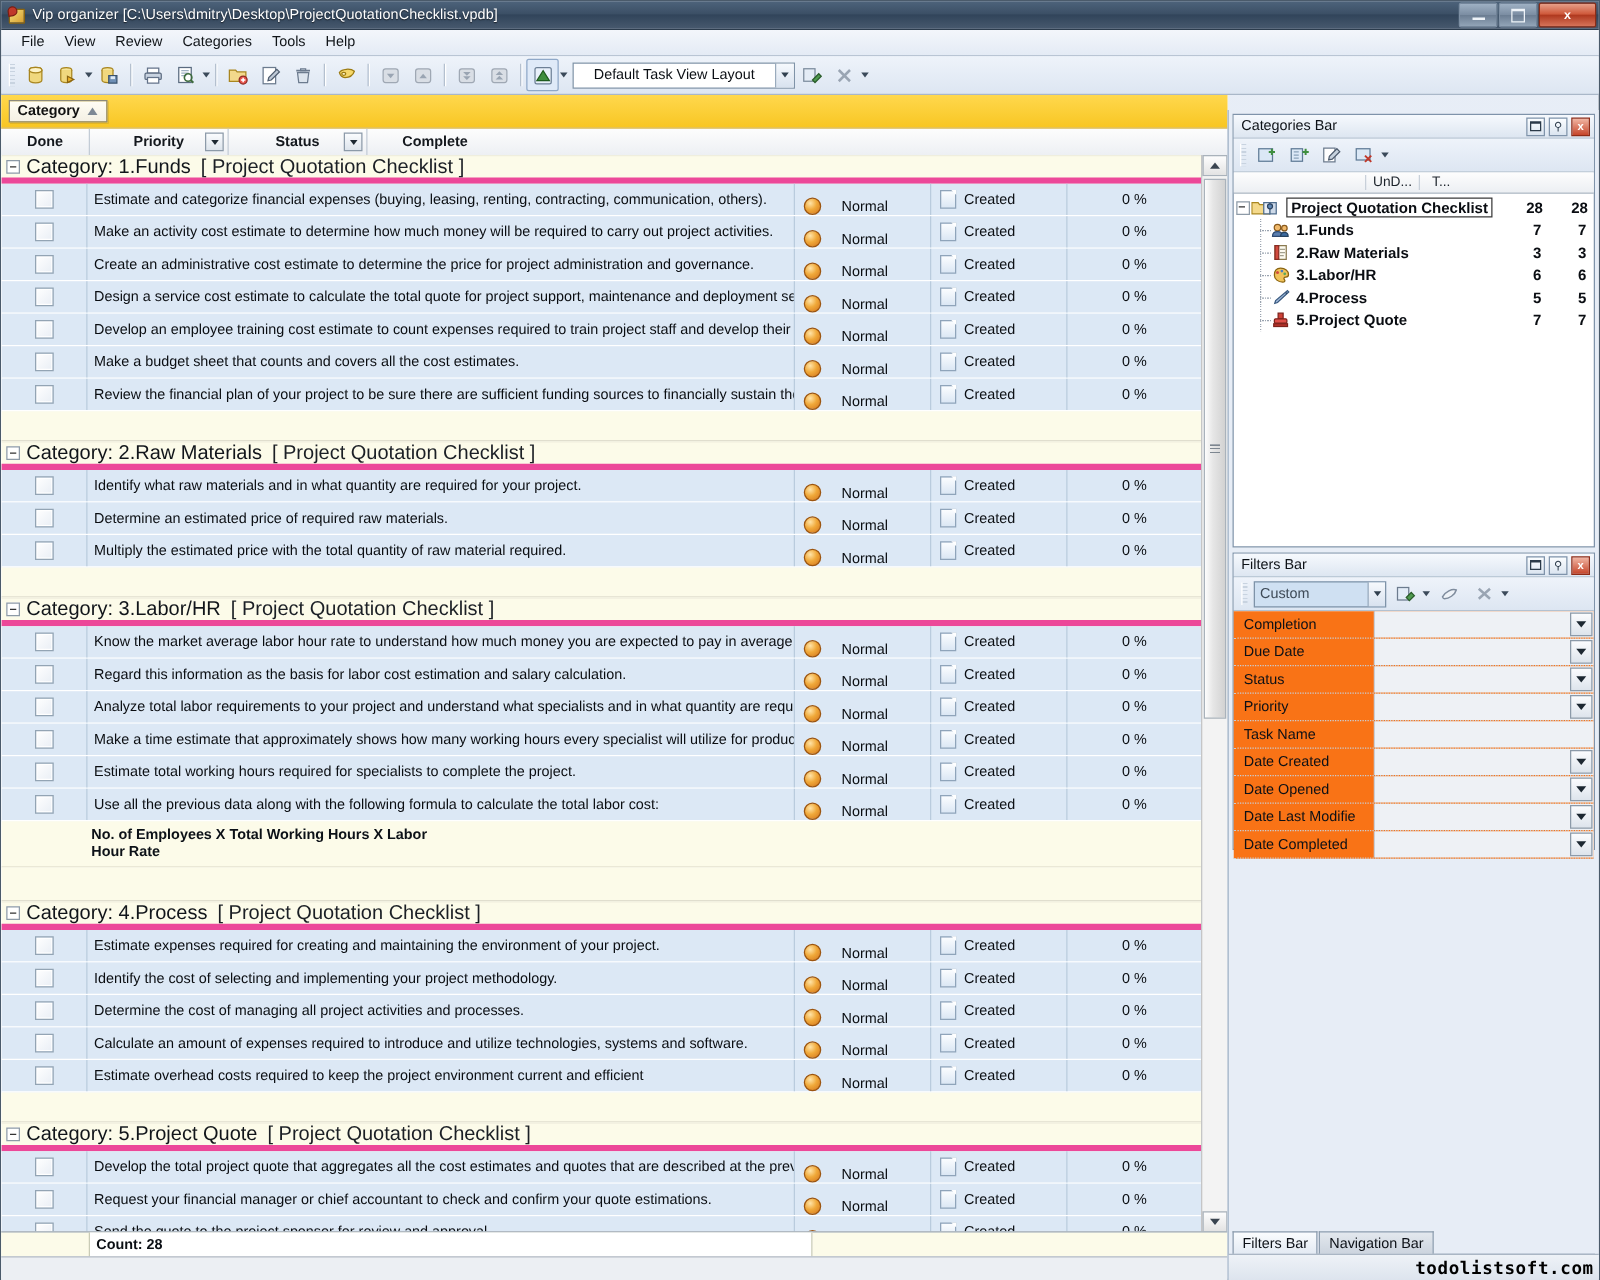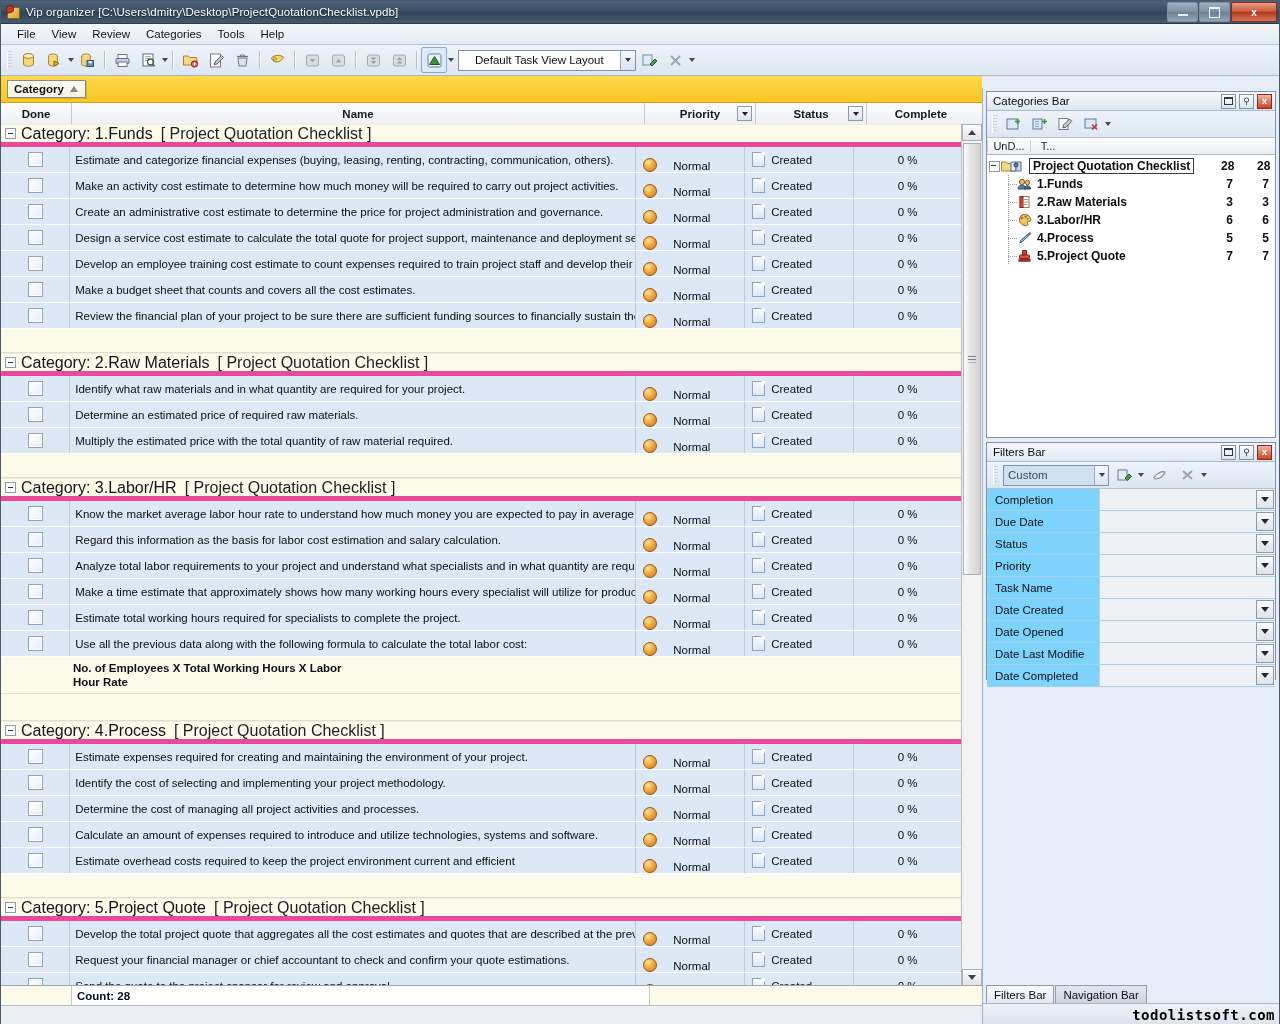--- a/index.html
+++ b/index.html
@@ -183,21 +183,21 @@
   .pbtn{width:13px;height:13px;margin-left:3px;border:1px solid #7f93aa;
     background:linear-gradient(to bottom,#fbfdff,#dbe5f0);display:flex;align-items:center;justify-content:center;}
   .pbtn.cls{background:linear-gradient(to bottom,#f1b6a4,#c6452a);border-color:#8f2b16;color:#fff;font-weight:bold;font-size:9px;}
   .pbtn .sq{width:7px;height:5px;border:1px solid #2b3a49;border-top-width:2px;}
   .pbtn .pin{font-size:9px;color:#2b3a49;line-height:1;}
   .panel-tb{height:26px;background:linear-gradient(to bottom,#eef3fa,#dde6f2);border-bottom:1px solid #b3c1d0;
     display:flex;align-items:center;padding-left:2px;}
   .ptb{width:24px;height:22px;display:flex;align-items:center;justify-content:center;border:1px solid transparent;border-radius:2px;}
 
   .cat-colhdr{height:16px;background:linear-gradient(to bottom,#fdfdfd,#eceff3);border-bottom:1px solid #a9b5c1;
-    display:flex;align-items:center;justify-content:flex-start;font-size:11px;color:#1b222a;}
+    display:flex;align-items:center;justify-content:center;font-size:11px;color:#1b222a;}
   .cat-colhdr .ch{width:42px;text-align:center;border-left:1px solid #c8d0d9;}
   .cat-list{padding:2px 0 0 0;font-size:12px;}
   .cat-row{height:18px;display:flex;align-items:center;position:relative;}
   .cat-row .ind{width:14px;flex:none;display:flex;align-items:center;justify-content:center;}
   .cat-ico{width:15px;height:14px;margin-right:5px;flex:none;position:relative;}
   .cat-name{font-weight:bold;color:#0a0d12;white-space:nowrap;flex:1;}
   .cat-row.root .cat-name{border:1px solid #3a3a3a;padding:0 3px;margin-right:2px;flex:initial;}
   .cat-num{width:38px;text-align:right;padding-right:6px;font-weight:bold;color:#0a0d12;flex:none;}
   .exp2{width:9px;height:9px;border:1px solid #8d9aa7;background:#fff;position:relative;flex:none;}
   .exp2:before{content:"";position:absolute;left:1px;top:3px;width:5px;height:1px;background:#333;}
@@ -207,21 +207,21 @@
     background:repeating-linear-gradient(to right,#9aa4b0 0 1px,transparent 1px 2px);}
 
   
   .filt-tb{height:26px;background:linear-gradient(to bottom,#eef3fa,#dde6f2);border-bottom:1px solid #b3c1d0;
     display:flex;align-items:center;padding-left:3px;gap:2px;}
   .filt-combo{width:100px;height:19px;background:#cfe0f2;border:1px solid #7f93a8;display:flex;align-items:center;
     padding-left:4px;font-size:11.5px;color:#3e4a57;position:relative;}
   .filt-combo .cbtn{position:absolute;right:0;top:0;bottom:0;width:13px;background:linear-gradient(to bottom,#f6f9fd,#d8e2ef);
     border-left:1px solid #9aabbd;display:flex;align-items:center;justify-content:center;}
   .filt-combo .cbtn i{width:0;height:0;border-left:3px solid transparent;border-right:3px solid transparent;border-top:4px solid #31404f;}
-  .filt-list{background:#7dd3fc;}
+  .filt-list{background:#f97316;}
   .filt-row{height:21px;display:flex;align-items:stretch;border-bottom:1px dotted #c9ced5;}
   .filt-lbl{width:104px;display:flex;align-items:center;padding-left:8px;font-size:11.5px;color:#0c1016;
     border-right:1px solid #c9ced5;overflow:hidden;white-space:nowrap;}
   .filt-val{flex:1;background:#eef1f5;position:relative;}
   .filt-dd{position:absolute;right:1px;top:1px;width:16px;height:17px;
     background:linear-gradient(to bottom,#fbfcfe,#dde4ec);border:1px solid #8c9aa9;display:flex;align-items:center;justify-content:center;}
   .filt-dd i{width:0;height:0;border-left:4px solid transparent;border-right:4px solid transparent;border-top:5px solid #1d2832;display:block;}
 
   
   .tabsbar{position:absolute;left:3px;right:3px;bottom:20px;height:19px;display:flex;align-items:flex-end;
@@ -406,21 +406,20 @@
 
       <div class="groupband">
         <div class="gbox">
           <span>Category</span>
           <span class="sortasc"></span>
         </div>
       </div>
 
       <div class="ghead">
         <div class="gh" style="width:70px">Done</div>
-        <div class="gh" style="width:572px">Name</div>
         <div class="gh" style="width:110px">
           <span>Priority</span>
           <span class="fbtn">
               <i></i>
             </span>
         </div>
         <div class="gh" style="width:110px">
           <span>Status</span>
           <span class="fbtn">
               <i></i>

